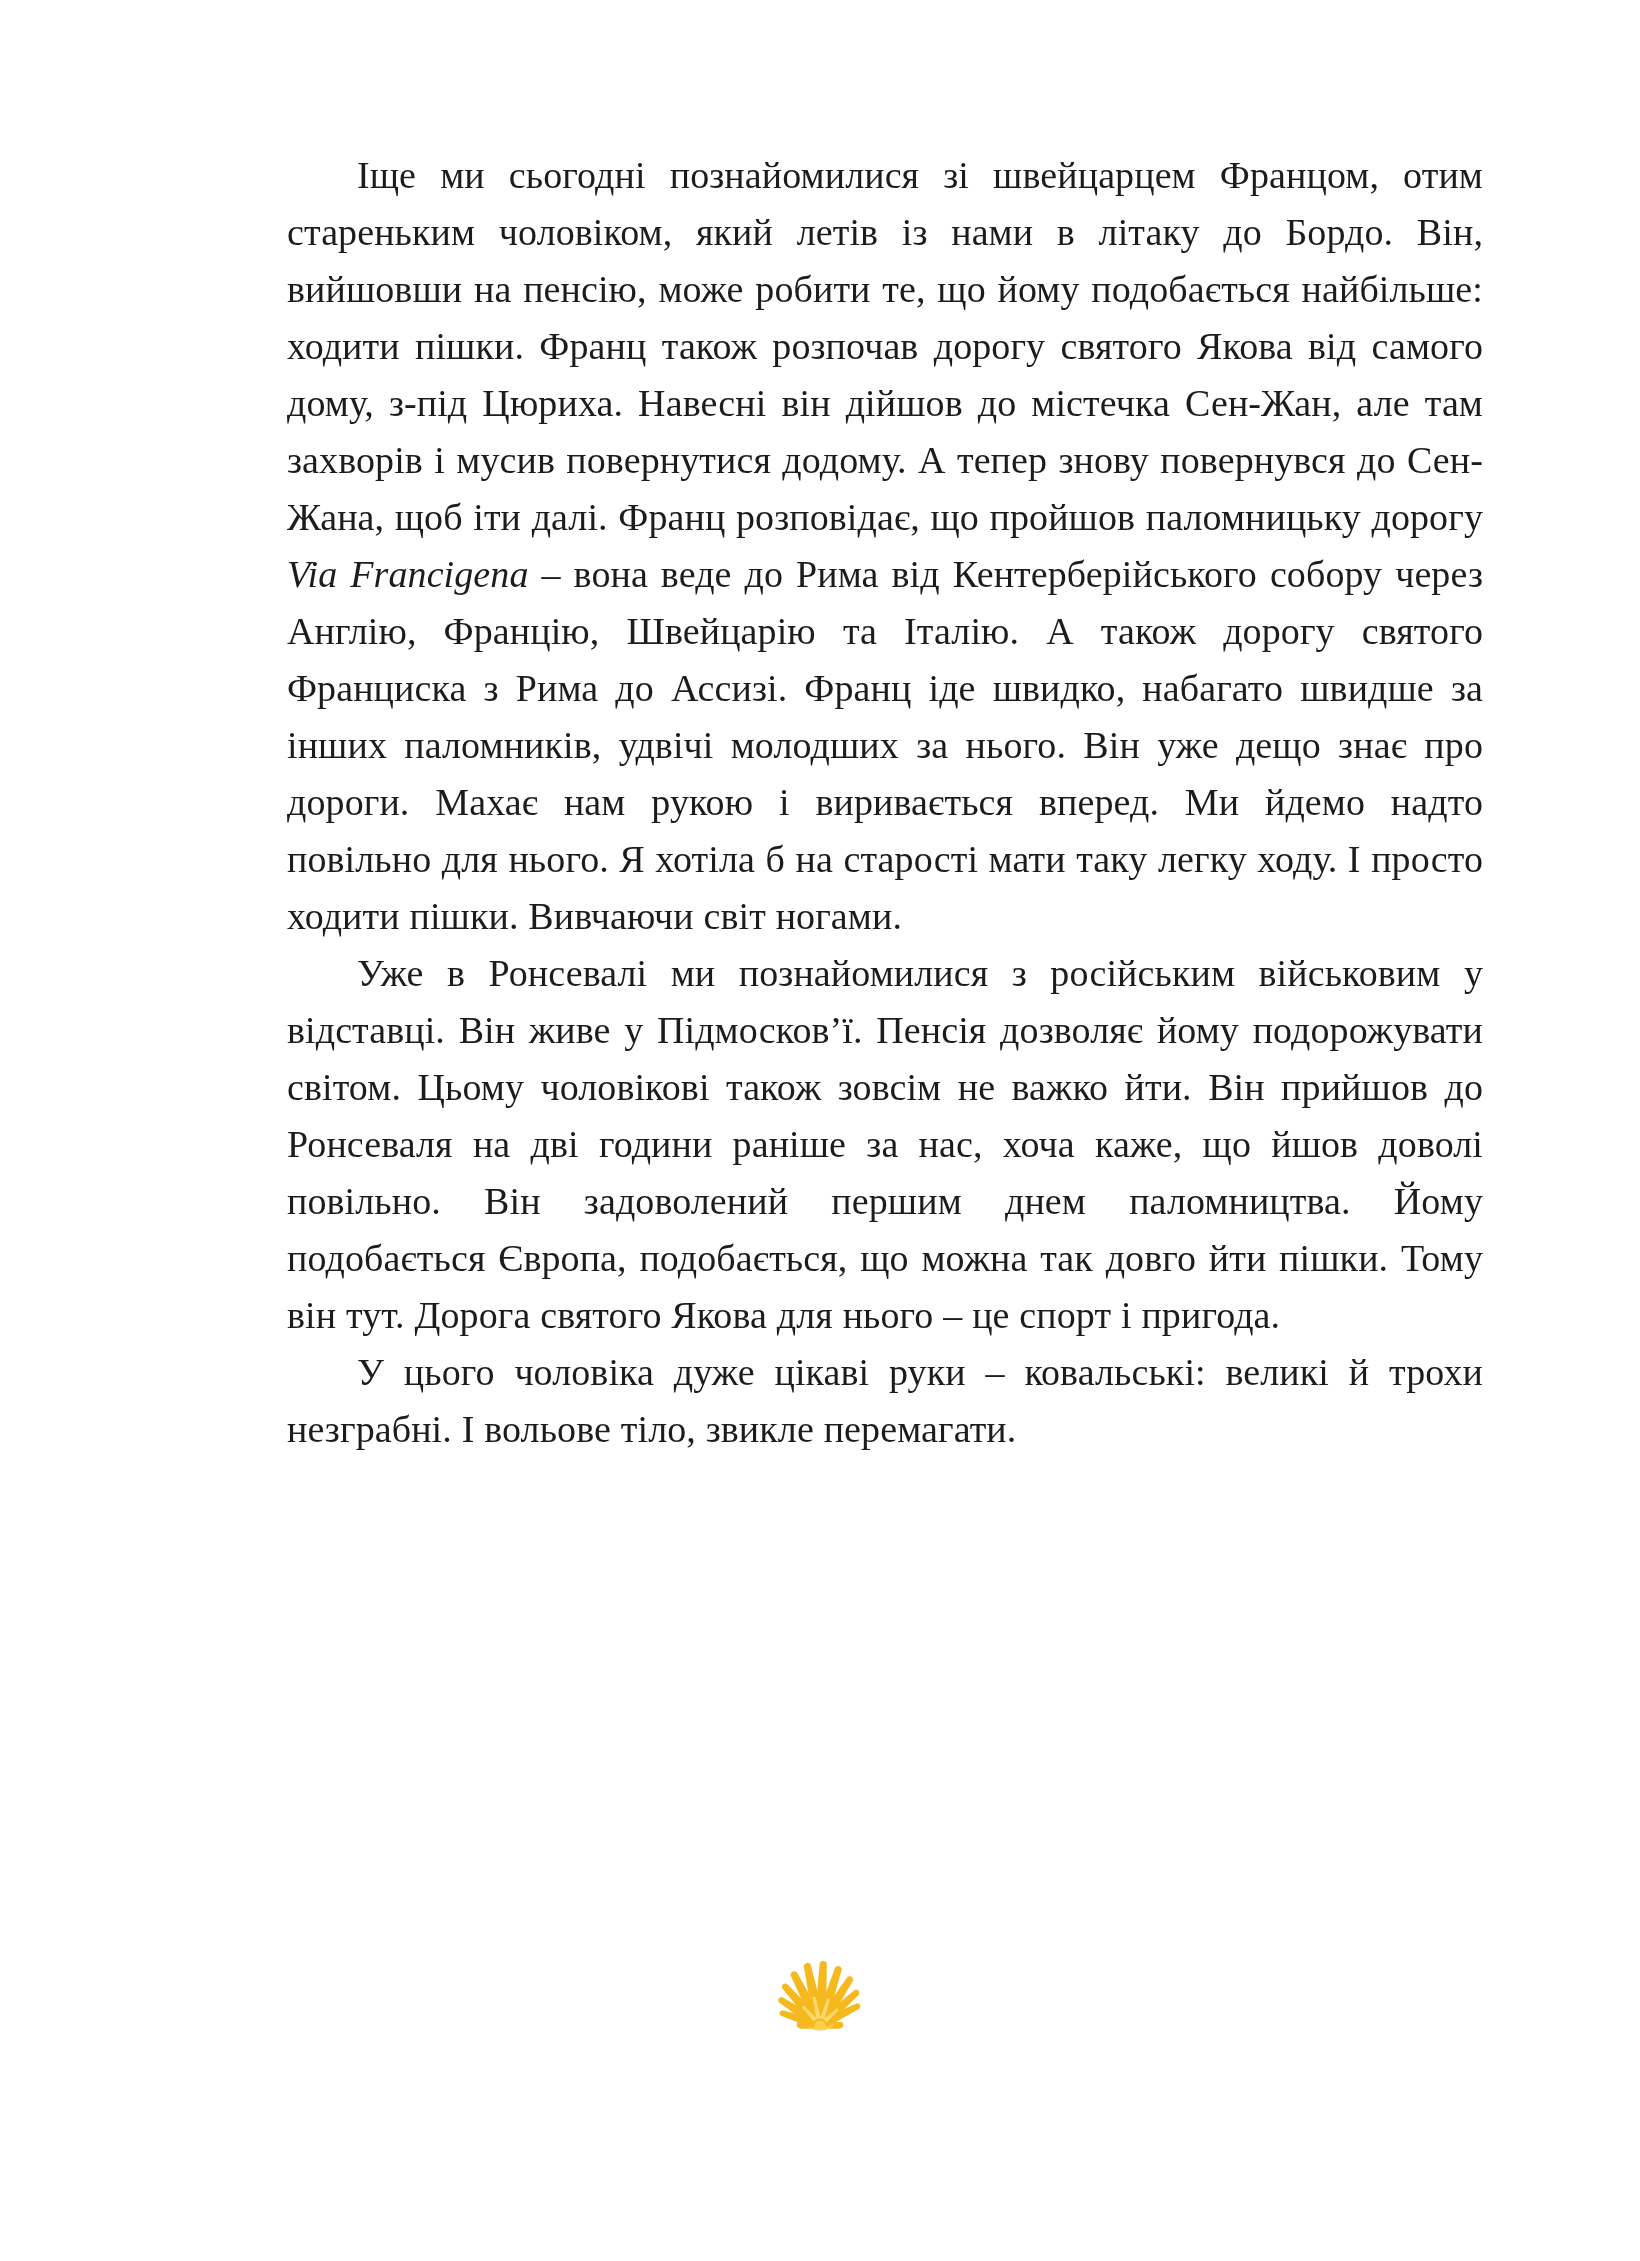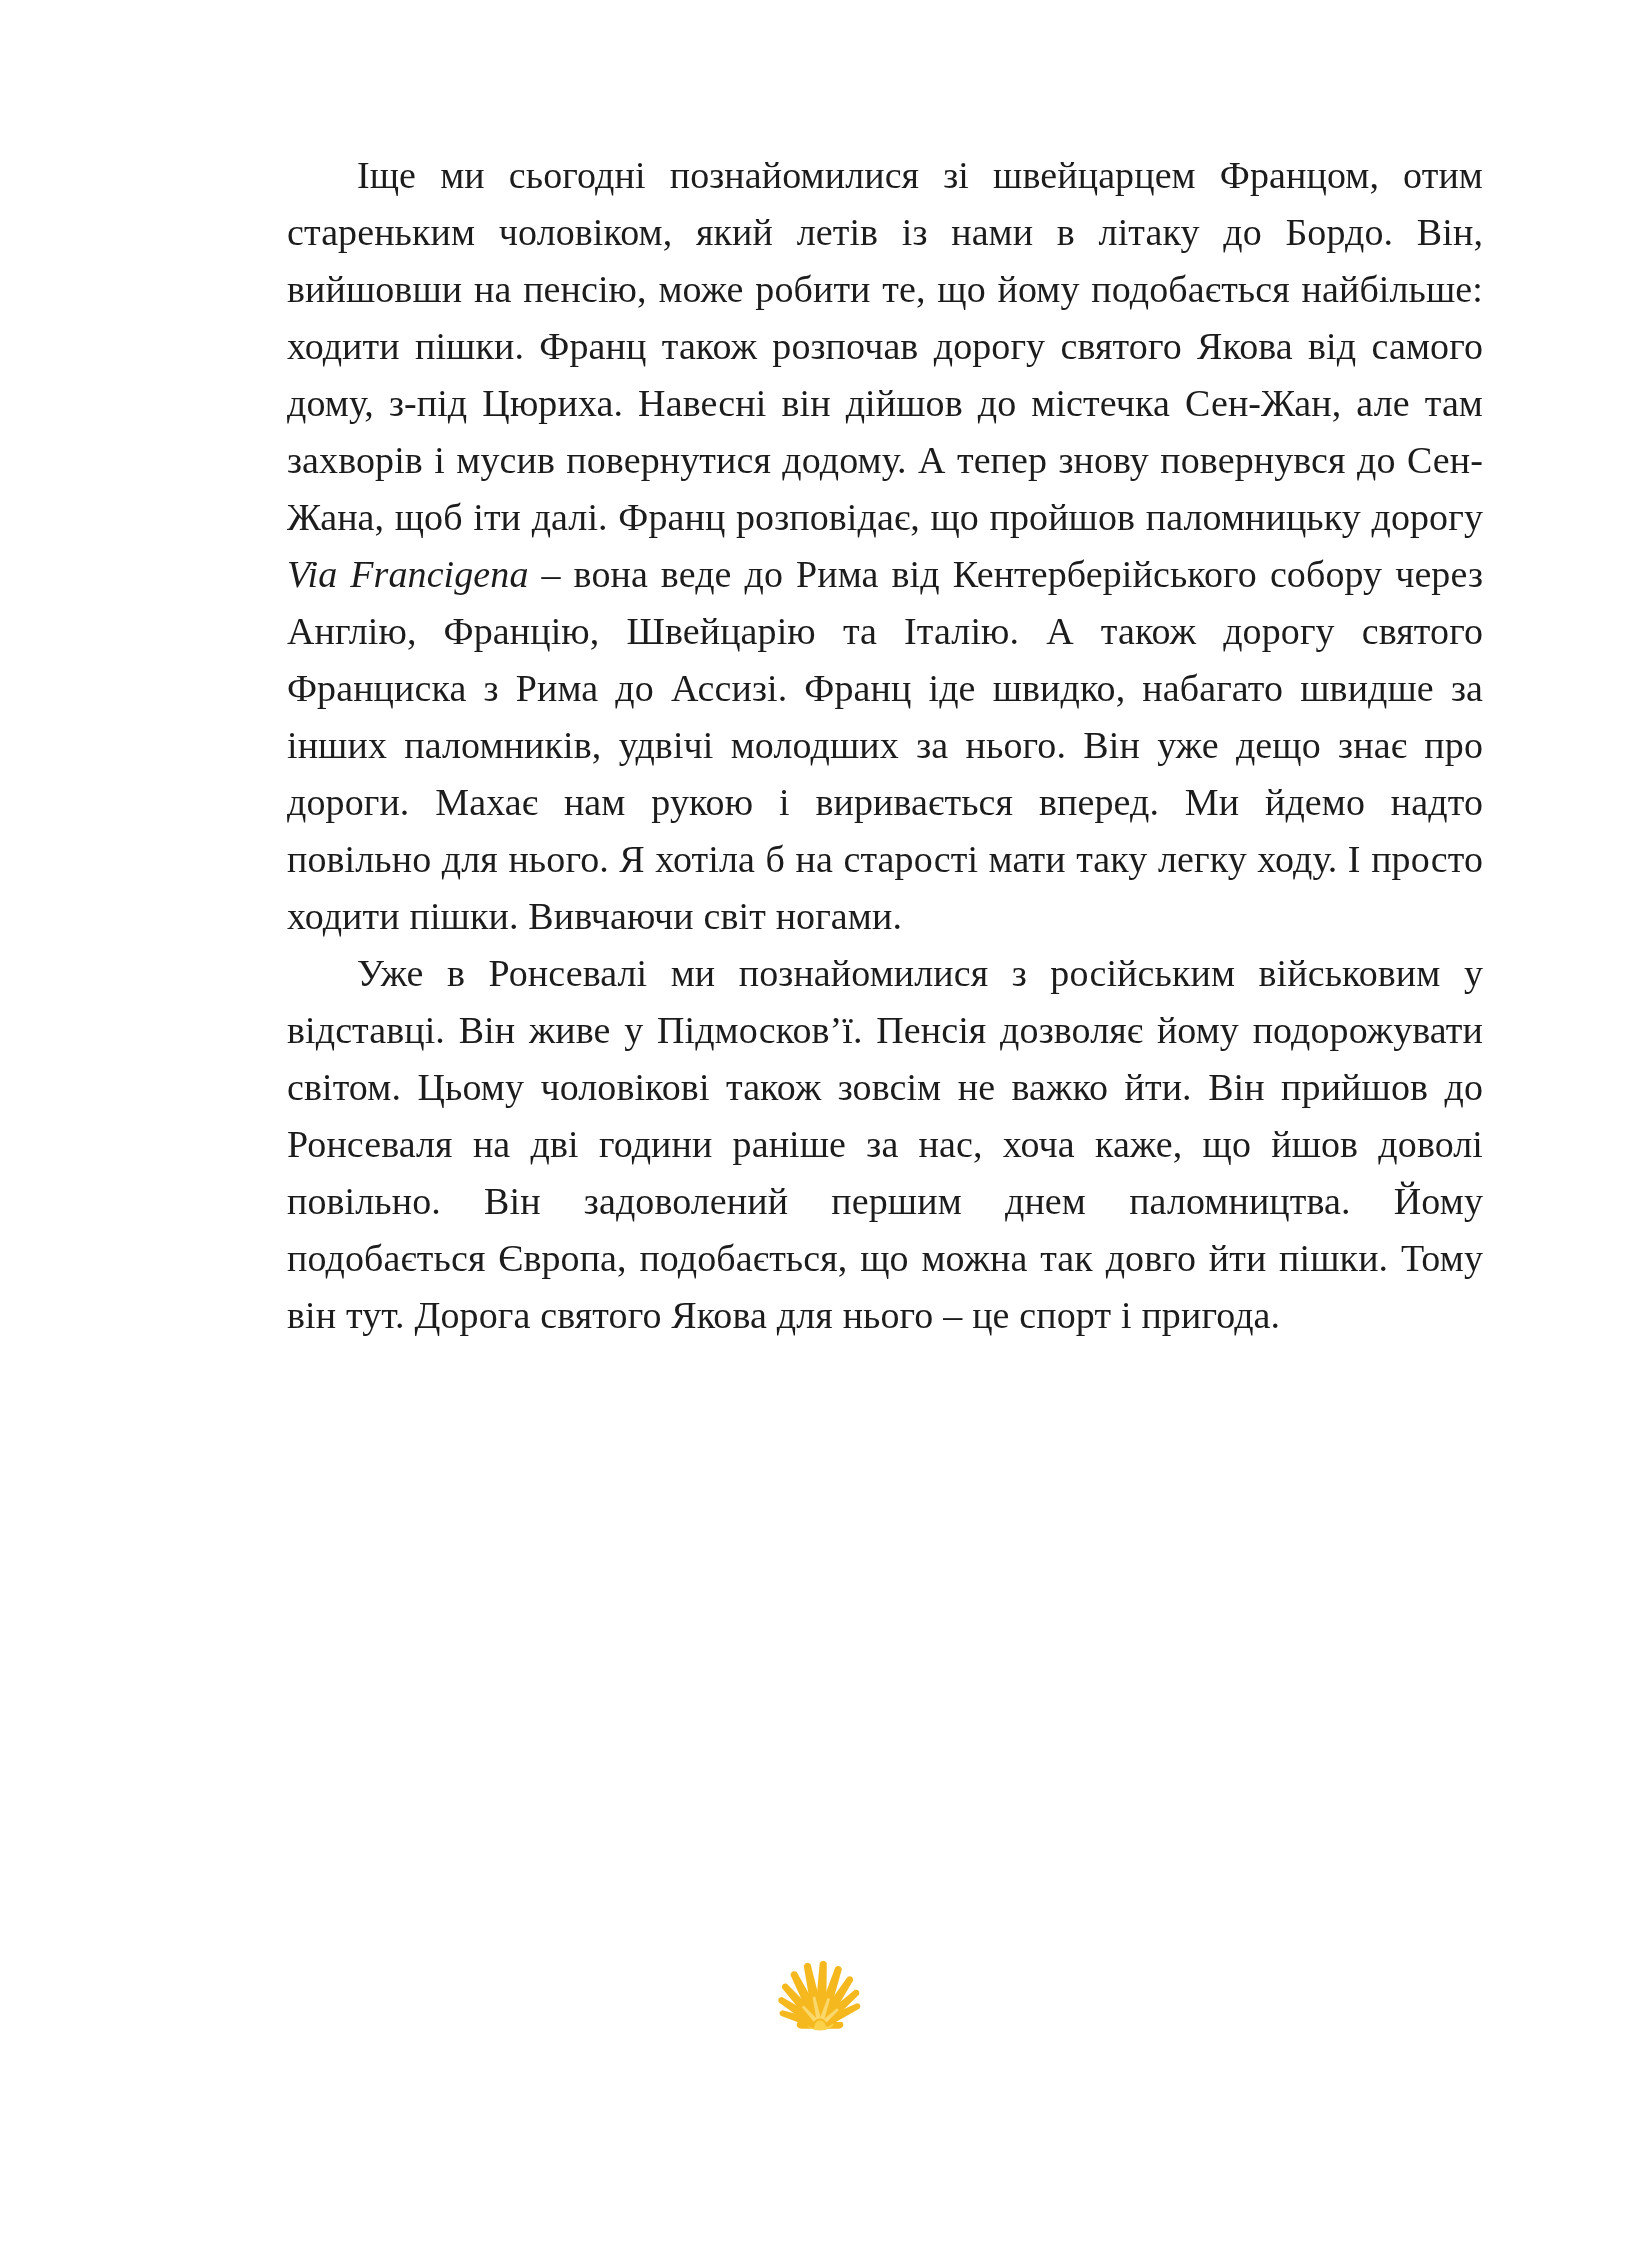--- a/index.html
+++ b/index.html
@@ -75,20 +75,23 @@
   <div class="text-column">
 
     <p class="para">
       <span>Іще ми сьогодні познайомилися зі швейцарцем Францом, отим стареньким чоловіком, який летів із нами в літаку до Бордо. Він, вийшовши на пенсію, може робити те, що йому подобається найбільше: ходити пішки. Франц також розпочав дорогу святого Якова від самого дому, з-під Цюриха. Навесні він дійшов до містечка Сен-Жан, але там захворів і мусив повернутися додому. А тепер знову повернувся до Сен-Жана, щоб іти далі. Франц розповідає, що пройшов паломницьку дорогу </span><span class="italic">Via Francigena</span><span> – вона веде до Рима від Кентерберійського собору через Англію, Францію, Швейцарію та Італію. А також дорогу святого Франциска з Рима до Ассизі. Франц іде швидко, набагато швидше за інших паломників, удвічі молодших за нього. Він уже дещо знає про дороги. Махає нам рукою і виривається вперед. Ми йдемо надто повільно для нього. Я хотіла б на старості мати таку легку ходу. І просто ходити пішки. Вивчаючи світ ногами.</span>
     </p>
 
     <p class="para">
       <span>Уже в Ронсевалі ми познайомилися з російським військовим у відставці. Він живе у Підмосков’ї. Пенсія дозволяє йому подорожувати світом. Цьому чоловікові також зовсім не важко йти. Він прийшов до Ронсеваля на дві години раніше за нас, хоча каже, що йшов доволі повільно. Він задоволений першим днем паломництва. Йому подобається Європа, подобається, що можна так довго йти пішки. Тому він тут. Дорога святого Якова для нього – це спорт і пригода.</span>
     </p>
 
+    <p class="para">
+      <span>У цього чоловіка дуже цікаві руки – ковальські: великі й трохи незграбні. І вольове тіло, звикле перемагати.</span>
+    </p>
 
 
   </div>
 
   <div class="ornament">
     <svg viewBox="0 0 120 120" xmlns="http://www.w3.org/2000/svg" aria-hidden="true">
       <g transform="translate(60,96)">
 
         <path d="M -26 -4 Q -30 2 -22 4 L 22 4 Q 30 2 26 -4 Z" fill="#F5B81E"></path>
         <ellipse cx="0" cy="-3" rx="16" ry="9" fill="#FBD14A"></ellipse>

